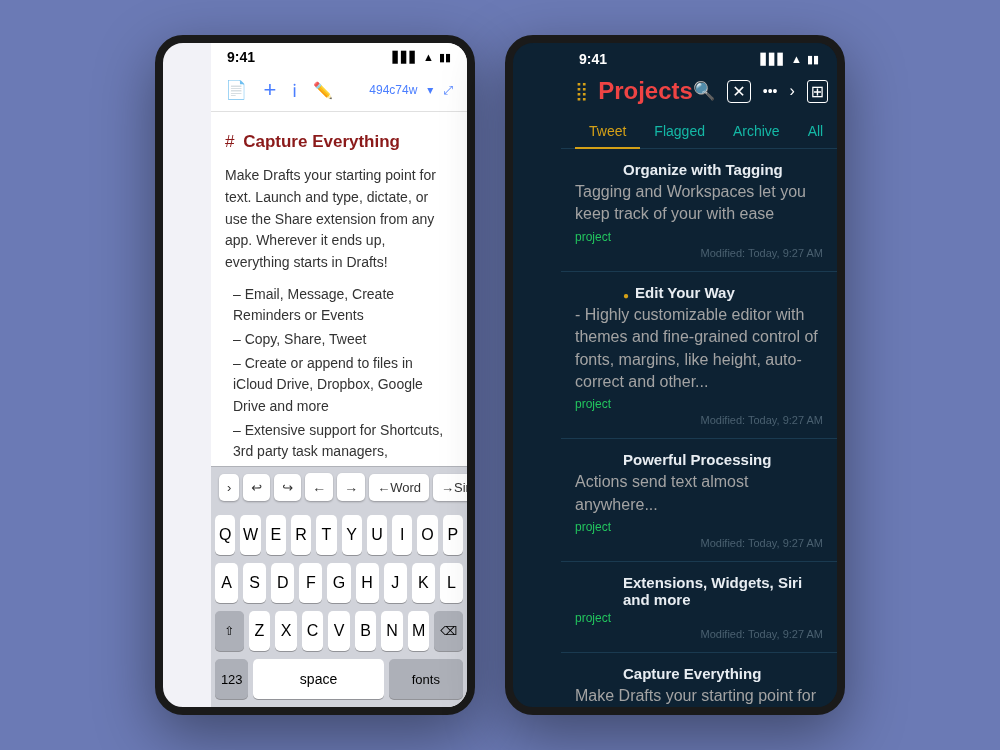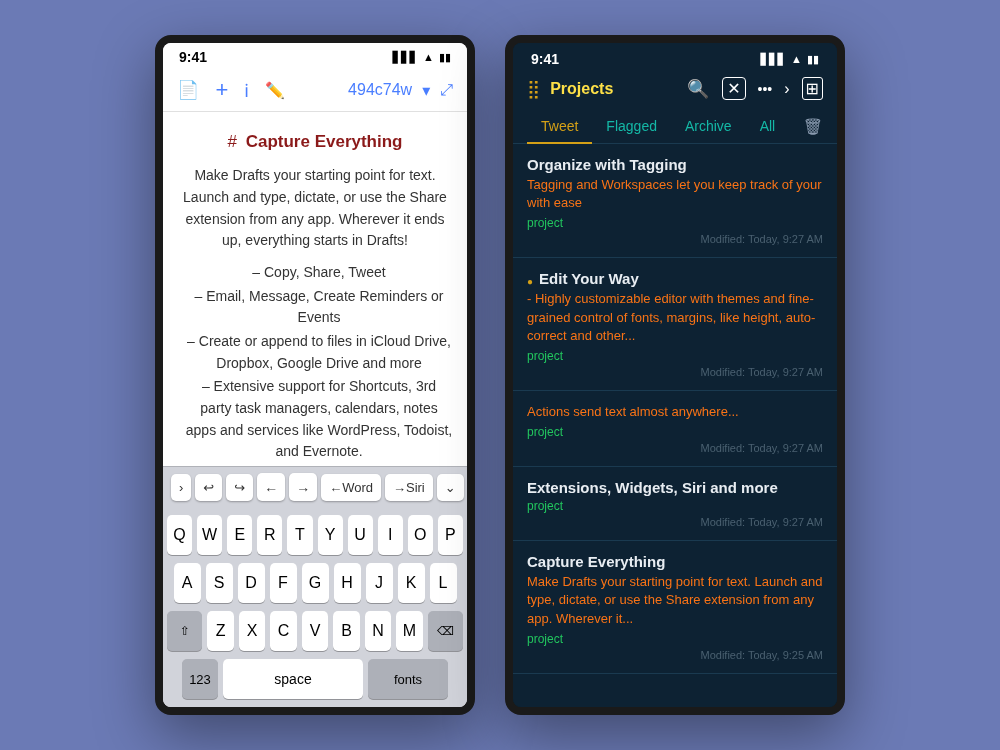--- a/index.html
+++ b/index.html
@@ -10,24 +10,25 @@
       display: flex;
       align-items: center;
       justify-content: center;
       gap: 30px;
       font-family: -apple-system, BlinkMacSystemFont, 'Helvetica Neue', sans-serif;
       overflow: hidden;
     }
 
     
     .phone {
-      border-radius: 16px;
+      border-radius: 28px;
       overflow: hidden;
       position: relative;
       box-shadow: 0 20px 60px rgba(0,0,0,0.4);
+      padding-left: 48px;
     }
 
     
     .phone-left {
       width: 320px;
       height: 680px;
       background: #f2f2f7;
       border: 8px solid #1a1a1a;
       display: flex;
       flex-direction: column;
@@ -47,33 +48,32 @@
     
     .editor-toolbar {
       background: #fff;
       border-bottom: 1px solid #e0e0e0;
       padding: 8px 14px;
       display: flex;
       justify-content: space-between;
       align-items: center;
     }
     .toolbar-left { display: flex; gap: 16px; align-items: center; }
-    .toolbar-right { display: flex; gap: 10px; align-items: center; font-size: 16px; color: #4a7eff; }
+    .toolbar-right { display: flex; gap: 10px; align-items: center; font-size: 12px; color: #4a7eff; }
     .toolbar-icon { font-size: 18px; color: #4a7eff; cursor: pointer; }
 
     
     .editor-content {
       flex: 1;
       background: #fff;
       padding: 16px 14px;
       overflow-y: auto;
       font-size: 14px;
       line-height: 1.6;
       color: #222;
-      text-align: center;
     }
 
     .heading1 { color: #8b1a1a; font-weight: 700; font-size: 17px; margin-bottom: 10px; }
     .heading1 .hash { color: #8b1a1a; font-weight: 400; margin-right: 4px; }
     .heading2 { color: #8b1a1a; font-weight: 700; font-size: 15px; margin: 14px 0 8px; }
     .heading2 .hash { color: #8b1a1a; font-weight: 400; margin-right: 4px; }
 
     .para { margin-bottom: 10px; font-size: 14px; color: #333; line-height: 1.55; }
     .list-item { padding-left: 8px; font-size: 14px; color: #333; line-height: 1.55; margin-bottom: 2px; }
     .list-item::before { content: '– '; }
@@ -167,21 +167,21 @@
     
     .header-right {
       background: #0d2233;
       padding: 6px 14px;
       display: flex;
       justify-content: space-between;
       align-items: center;
     }
     .header-left-group { display: flex; gap: 10px; align-items: center; }
     .grid-icon { color: #d4a017; font-size: 18px; cursor: pointer; }
-    .header-title { color: #fde047; font-size: 16px; font-weight: 600; }
+    .header-title { color: #ef4444; font-size: 24px; font-weight: 600; }
     .header-actions { display: flex; gap: 12px; align-items: center; }
     .header-action-icon { color: #fff; font-size: 18px; cursor: pointer; }
 
     
     .tabs-row {
       background: #0d2233;
       display: flex;
       padding: 4px 14px 0;
       border-bottom: 1px solid #1a3a50;
       align-items: center;
@@ -215,25 +215,26 @@
     }
 
     .draft-title {
       font-size: 15px;
       font-weight: 600;
       color: #e8edf2;
       margin-bottom: 3px;
       display: flex;
       align-items: flex-end;
       gap: 6px;
+      margin-left: 48px;
     }
     .draft-dot { color: #d4a017; font-size: 10px; }
     .draft-preview {
-      font-size: 13px;
-      color: #f97316;
+      font-size: 16px;
+      color: #a3a3a3;
       line-height: 1.4;
       margin-bottom: 4px;
     }
     .draft-tag {
       font-size: 12px;
       color: #22c55e;
       margin-bottom: 3px;
     }
     .draft-meta {
       font-size: 11px;
@@ -272,22 +273,22 @@
       <span>⤢</span>
     </div>
   </div>
 
   <div class="editor-content">
     <div class="heading1">
       <span class="hash"># </span><span>Capture Everything</span>
     </div>
     <p class="para">Make Drafts your starting point for text. Launch and type, dictate, or use the Share extension from any app. Wherever it ends up, everything starts in Drafts!</p>
     <div id="list-container">
+        <div class="list-item">Email, Message, Create Reminders or Events</div>
         <div class="list-item">Copy, Share, Tweet</div>
-        <div class="list-item">Email, Message, Create Reminders or Events</div>
         <div class="list-item">Create or append to files in iCloud Drive, Dropbox, Google Drive and more</div>
         <div class="list-item">Extensive support for Shortcuts, 3rd party task managers, calendars, notes apps and services like WordPress, Todoist, and Evernote.</div>
       </div>
   </div>
 
   <div class="keyboard-bar">
     <button class="kb-btn">›</button>
     <button class="kb-btn">↩</button>
     <button class="kb-btn">↪</button>
     <button class="kb-btn arrow">←</button>
@@ -386,20 +387,23 @@
       <div class="draft-item">
         <div class="draft-title">
           <span class="draft-dot">●</span>
           <span>Edit Your Way</span>
         </div>
         <div class="draft-preview">- Highly customizable editor with themes and fine-grained control of fonts, margins, like height, auto-correct and other...</div>
         <div class="draft-tag">project</div>
         <div class="draft-meta">Modified: Today, 9:27 AM</div>
       </div>
       <div class="draft-item">
+        <div class="draft-title">
+          <span>Powerful Processing</span>
+        </div>
         <div class="draft-preview">Actions send text almost anywhere...</div>
         <div class="draft-tag">project</div>
         <div class="draft-meta">Modified: Today, 9:27 AM</div>
       </div>
       <div class="draft-item">
         <div class="draft-title">
           <span>Extensions, Widgets, Siri and more</span>
         </div>
         <div class="draft-tag">project</div>
         <div class="draft-meta">Modified: Today, 9:27 AM</div>

